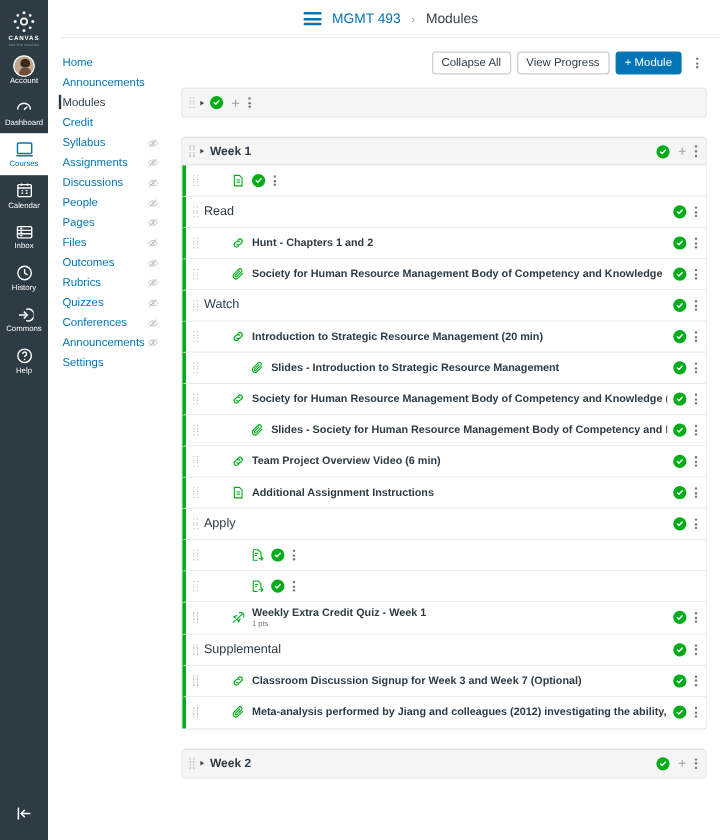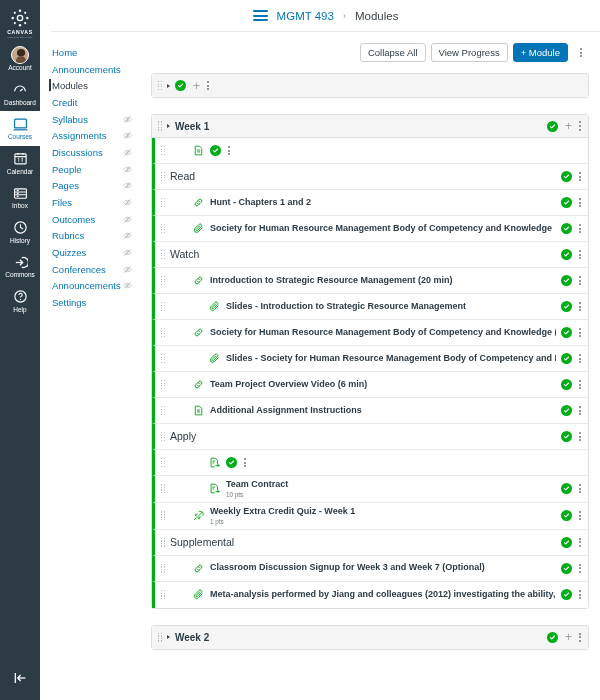--- a/index.html
+++ b/index.html
@@ -1015,24 +1015,20 @@
                 </span>
               </span>
               <span class="type-icon ind-2">
                 <svg width="11" height="11" viewBox="0 0 24 24" fill="none" stroke="#00AC18" stroke-width="2">
                   <path d="M4.5 2.5h9l5 5v8"></path>
                   <path d="M4.5 2.5v19h8"></path>
                   <path d="M7.5 9h6M7.5 13h4"></path>
                   <path d="M15 18.5h7M19 15.5l3 3-3 3" stroke-linecap="round"></path>
                 </svg>
               </span>
-              <div class="item-text-wrap">
-                <div class="item-title">Team Contract</div>
-                <div class="item-sub">10 pts</div>
-              </div>
               <span class="row-right">
                 <span class="pub-check">
                   <svg width="7" height="7" viewBox="0 0 24 24" fill="none" stroke="#fff" stroke-width="4" stroke-linecap="round" stroke-linejoin="round">
                     <path d="M5 12.5l4.5 4.5L19 7"></path>
                   </svg>
                 </span>
                 <span class="kebab">
                   <i></i>
                   <i></i>
                   <i></i>

